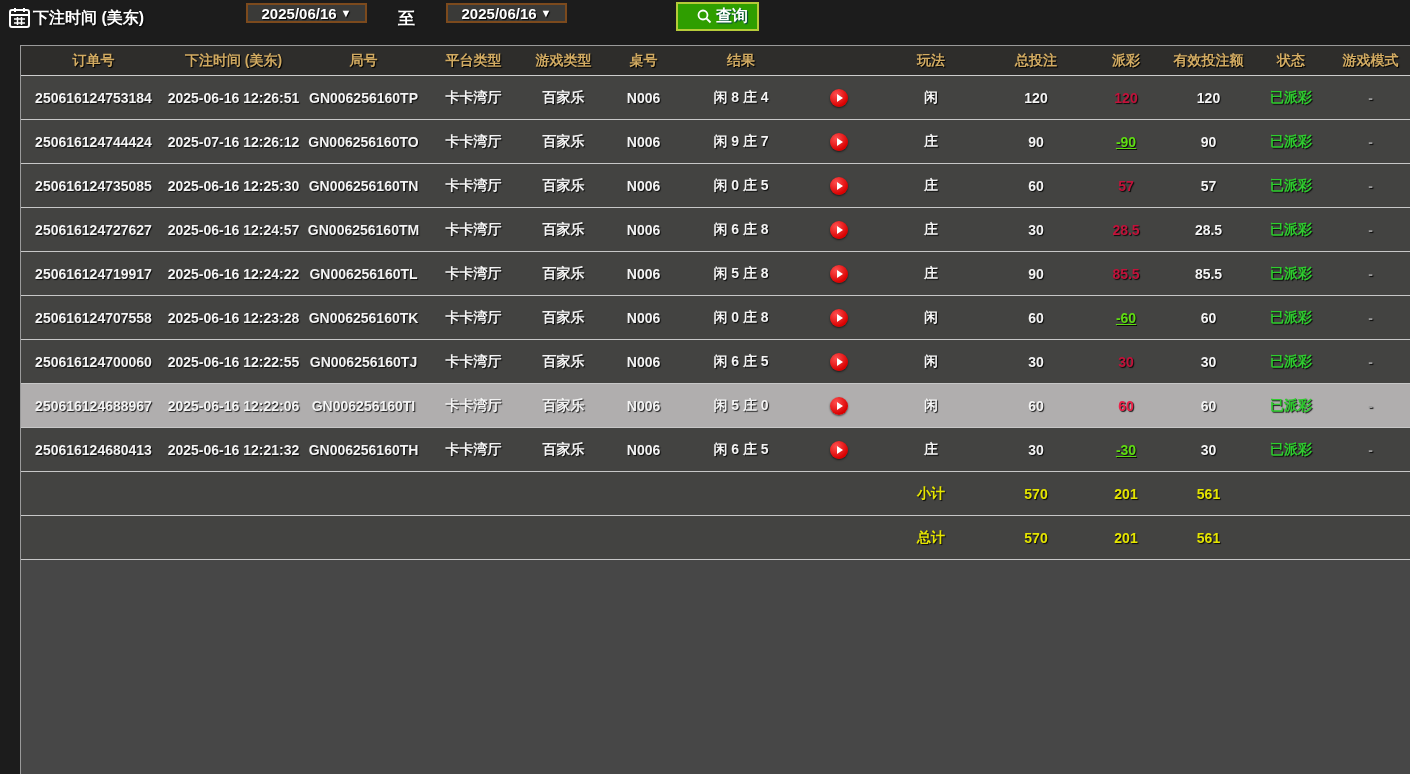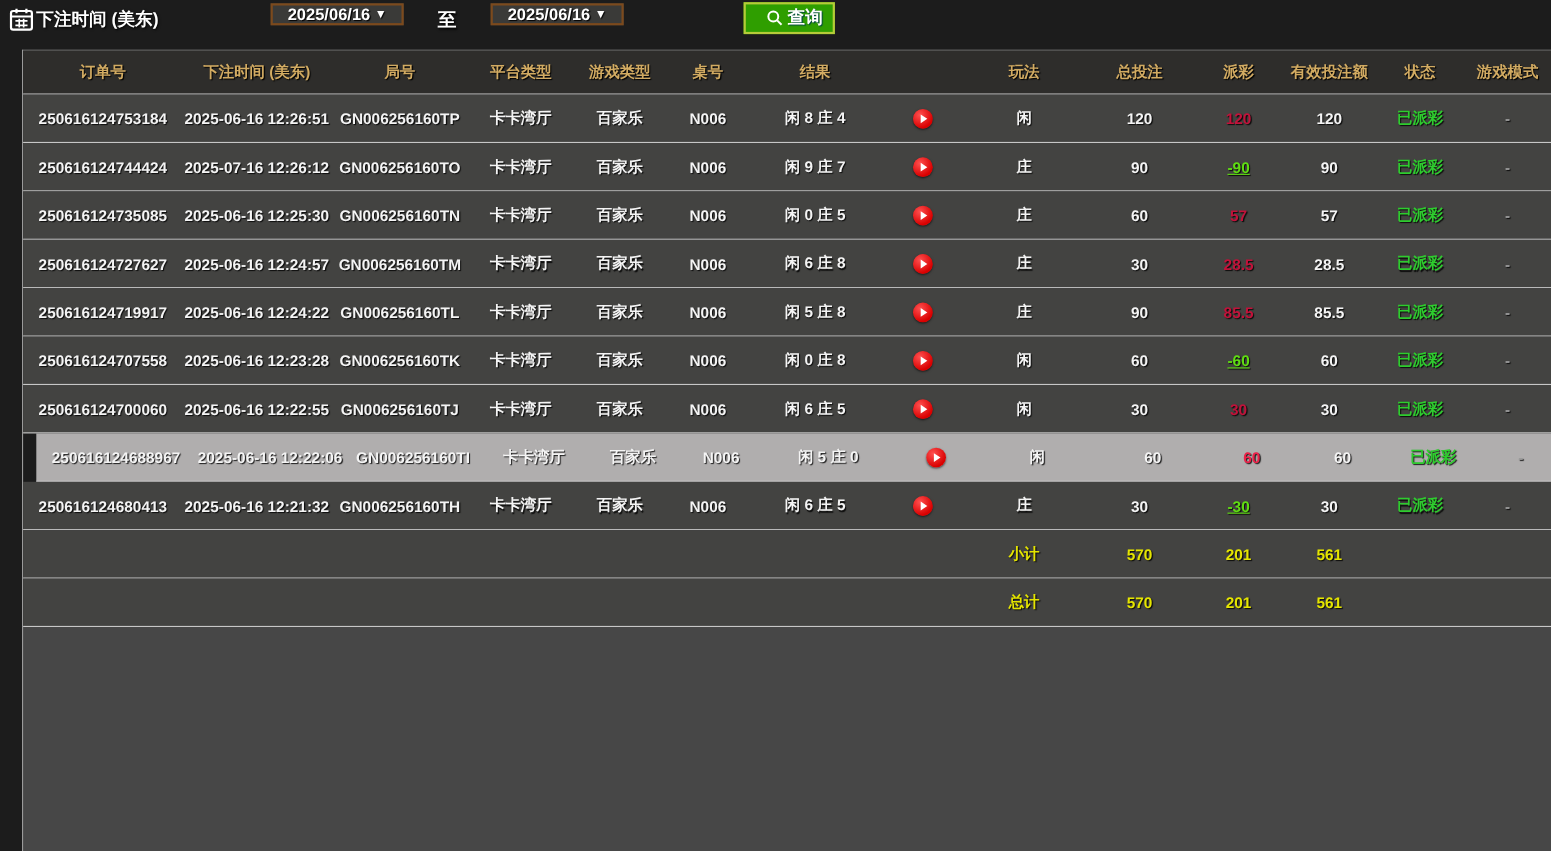--- a/index.html
+++ b/index.html
@@ -23,27 +23,27 @@
   .query-btn { position:absolute; left:676px; top:2px; height:29px; padding:0 9px 0 18px;
     background:#2f9e00; border:2px solid #b6cb39; color:#ffffff; font-size:16px;
     font-weight:700; display:flex; align-items:center; gap:3px; cursor:pointer;
     text-shadow:1px 1px 1px #044; font-family:"Liberation Sans", sans-serif; }
 
   
   .table-wrap { margin-left:20px; width:1390px; border-left:1px solid #9a9a9a;
     border-top:1px solid #9a9a9a; }
   .trow, .thead { display:grid;
     grid-template-columns:145px 135px 125px 95px 85px 75px 120px 75px 110px 100px 80px 85px 80px 79px; }
-  .thead { height:40px; background:#2e2d2b; border-bottom:1px solid #cdcdcd; }
+  .thead { height:30px; background:#2e2d2b; border-bottom:1px solid #cdcdcd; }
   .thead .cell { color:#d2ab62; font-size:14px; font-weight:700; text-shadow:1px 1px 1px #000; }
   .trow { height:44px; background:#434341; border-bottom:1px solid #c7c7c7; }
   .cell { display:flex; align-items:center; justify-content:center; color:#f4f4f4;
     font-size:14px; font-weight:700; white-space:nowrap; overflow:hidden;
     text-shadow:1px 1px 1px rgba(0,0,0,0.85); }
-  .trow.hl { background:#b0aeae;margin-left:12px; }
+  .trow.hl { background:#b0aeae; }
   .pay-red   { color:#c2123a; }
   .pay-green { color:#5fdd12;text-decoration:underline; }
   .trow.hl .pay-red { color:#ee2048; }
   .status { color:#2ecc2e; }
   .dash   { color:#9a9a9a; }
   .total-row .cell { color:#e5e500; }
   .play-icon { width:18px; height:18px; border-radius:50%;
     background:radial-gradient(circle at 35% 30%, #ff5050, #d90000 70%); position:relative;
     cursor:pointer; box-shadow:0 1px 2px rgba(0,0,0,0.6); }
   .play-icon::after { content:""; position:absolute; left:7px; top:5px; border-left:6px solid #fff;

